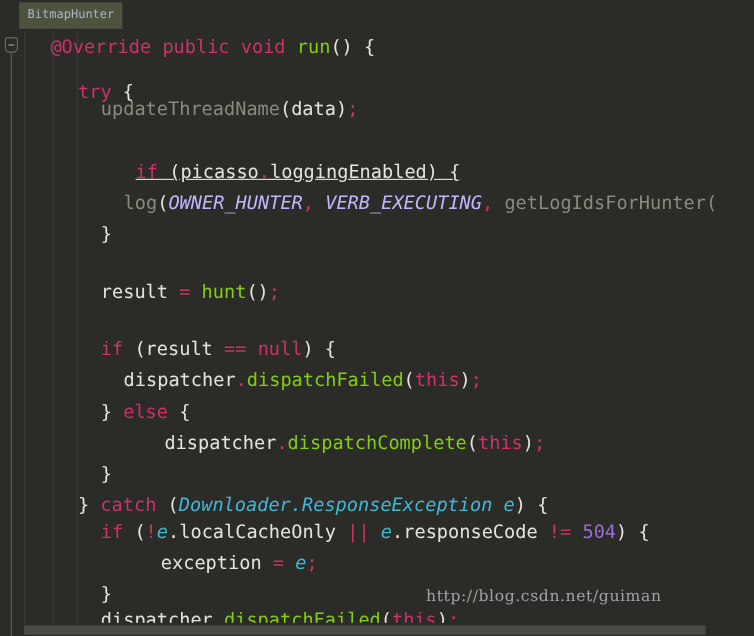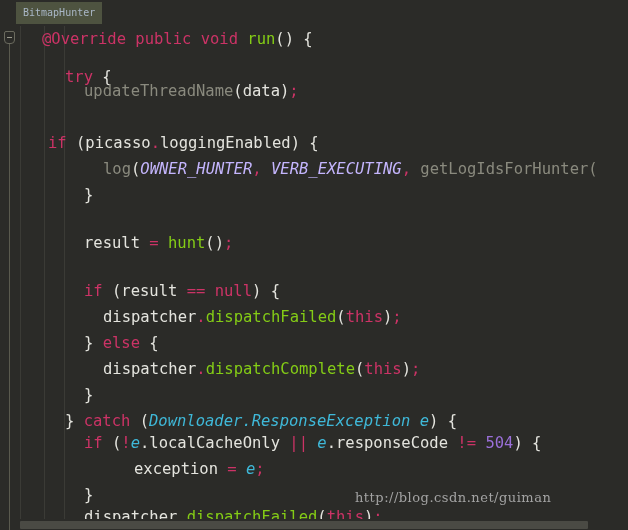--- a/index.html
+++ b/index.html
@@ -171,30 +171,30 @@
     <div id="indent-guides">
         <div class="indent-guide" style="left: 0px;"></div>
         <div class="indent-guide" style="left: 24px;"></div>
         <div class="indent-guide" style="left: 44px;"></div>
       </div>
     <div id="code-lines">
         <div class="code-line" style="top: 0px; padding-left: 22px;"><span class="kw">@Override public void </span><span class="fn">run</span><span class="plain">() {</span></div>
         <div class="code-line" style="top: 26px; padding-left: 45px; margin-top: 12px;"><span class="kw">try</span><span class="plain"> {</span></div>
         <div class="code-line" style="top: 52px; padding-left: 64px;"><span class="mut">updateThreadName</span><span class="plain">(data)</span><span class="semi">;</span></div>
         <div class="code-line" style="top: 78px; padding-left: 64px;"></div>
-        <div class="code-line" style="top: 104px; padding-left: 28px;"><span class="kw">if</span><span class="plain"> (picasso</span><span class="dot">.</span><span class="plain">loggingEnabled) {</span></div>
+        <div class="code-line" style="top: 104px; padding-left: 93px; text-decoration: underline;"><span class="kw">if</span><span class="plain"> (picasso</span><span class="dot">.</span><span class="plain">loggingEnabled) {</span></div>
         <div class="code-line" style="top: 130px; padding-left: 83px;"><span class="mut">log</span><span class="plain">(</span><span class="cst">OWNER_HUNTER</span><span class="semi">, </span><span class="cst">VERB_EXECUTING</span><span class="semi">, </span><span class="mut">getLogIdsForHunter(</span></div>
         <div class="code-line" style="top: 156px; padding-left: 64px;"><span class="plain">}</span></div>
         <div class="code-line" style="top: 182px; padding-left: 64px;"></div>
         <div class="code-line" style="top: 204px; padding-left: 64px;"><span class="plain">result </span><span class="op">=</span><span class="plain"> </span><span class="fn">hunt</span><span class="plain">()</span><span class="semi">;</span></div>
         <div class="code-line" style="top: 230px; padding-left: 64px;"></div>
         <div class="code-line" style="top: 252px; padding-left: 64px;"><span class="kw">if</span><span class="plain"> (result </span><span class="op">==</span><span class="plain"> </span><span class="kw">null</span><span class="plain">) {</span></div>
         <div class="code-line" style="top: 278px; padding-left: 83px;"><span class="plain">dispatcher</span><span class="dot">.</span><span class="fn">dispatchFailed</span><span class="plain">(</span><span class="kw">this</span><span class="plain">)</span><span class="semi">;</span></div>
         <div class="code-line" style="top: 304px; padding-left: 64px;"><span class="plain">} </span><span class="kw">else</span><span class="plain"> {</span></div>
-        <div class="code-line" style="top: 330px; padding-left: 83px; text-align: center;"><span class="plain">dispatcher</span><span class="dot">.</span><span class="fn">dispatchComplete</span><span class="plain">(</span><span class="kw">this</span><span class="plain">)</span><span class="semi">;</span></div>
+        <div class="code-line" style="top: 330px; padding-left: 117px; text-align: center;"><span class="plain">dispatcher</span><span class="dot">.</span><span class="fn">dispatchComplete</span><span class="plain">(</span><span class="kw">this</span><span class="plain">)</span><span class="semi">;</span></div>
         <div class="code-line" style="top: 356px; padding-left: 64px;"><span class="plain">}</span></div>
         <div class="code-line" style="top: 382px; padding-left: 45px;"><span class="plain">} </span><span class="kw">catch</span><span class="plain"> (</span><span class="typ">Downloader.ResponseException</span><span class="plain"> </span><span class="var">e</span><span class="plain">) {</span></div>
         <div class="code-line" style="top: 404px; padding-left: 64px;"><span class="kw">if</span><span class="plain"> (</span><span class="op">!</span><span class="var">e</span><span class="plain">.localCacheOnly </span><span class="op">||</span><span class="plain"> </span><span class="var">e</span><span class="plain">.responseCode </span><span class="op">!=</span><span class="plain"> </span><span class="num">504</span><span class="plain">) {</span></div>
         <div class="code-line" style="top: 430px; padding-left: 114px;"><span class="plain">exception </span><span class="op">=</span><span class="plain"> </span><span class="var">e</span><span class="semi">;</span></div>
         <div class="code-line" style="top: 456px; padding-left: 64px;"><span class="plain">}</span></div>
         <div class="code-line" style="top: 478px; padding-left: 64px;"><span class="plain">dispatcher</span><span class="dot">.</span><span class="fn">dispatchFailed</span><span class="plain">(</span><span class="kw">this</span><span class="plain">)</span><span class="semi">;</span></div>
       </div>
   </div>
 
   <div id="gutter">

